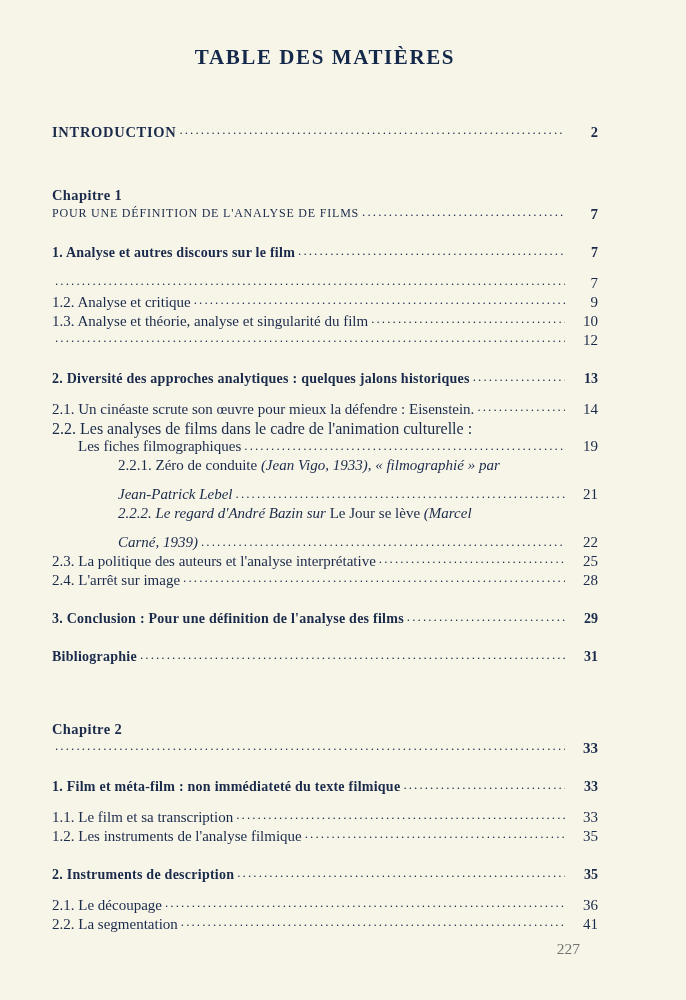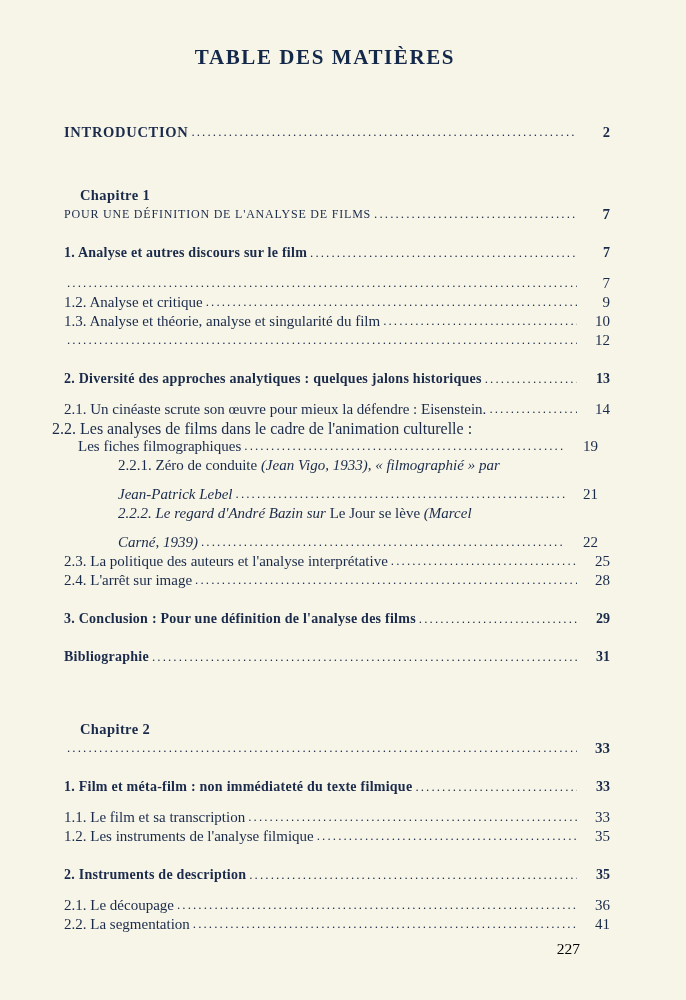--- a/index.html
+++ b/index.html
@@ -33,23 +33,22 @@
     margin-top: 45px;
     margin-bottom: 0;
   }
   .toc {
     margin: 0 auto;
     width: 546px;
     padding-top: 52px;
   }
   .row {
     display: flex;
-    align-items: center;
+    align-items: flex-start;
     width: 100%;
-    margin-left: 12px;
   }
   .lbl {
     white-space: nowrap;
   }
   .dots {
     flex: 1 1 auto;
     overflow: hidden;
     white-space: nowrap;
     margin: 0 3px;
     letter-spacing: 2.1px;
@@ -71,21 +70,20 @@
     font-weight: bold;
     font-size: 14.5px;
     letter-spacing: 0.7px;
   }
   .lvl-intro .pg { font-weight: bold; font-size: 14.5px; }
 
   .chap-head {
     font-weight: bold;
     font-size: 14.5px;
     letter-spacing: 0.4px;
-    margin-left: 28px;
   }
   .chap-title .lbl {
     font-weight: normal;
     font-size: 12px;
     letter-spacing: 0.8px;
   }
   .chap-title .pg { font-weight: bold; font-size: 15px; }
 
   .lvl1 .lbl {
     font-weight: bold;
@@ -112,21 +110,21 @@
   .sp-14 { height: 14px; }
   .sp-22 { height: 22px; }
   .sp-46 { height: 46px; }
 
   .folio {
     position: absolute;
     right: 70px;
     bottom: 42px;
     font-size: 15.5px;
     font-weight: normal;
-    color: #000000;
+    color: #737373;
   }
   .two-line-row {
     display: block;
   }
   .two-line-row .line1 {
     display: block;
   }
   .two-line-row .line2 {
     display: flex;
     align-items: baseline;

